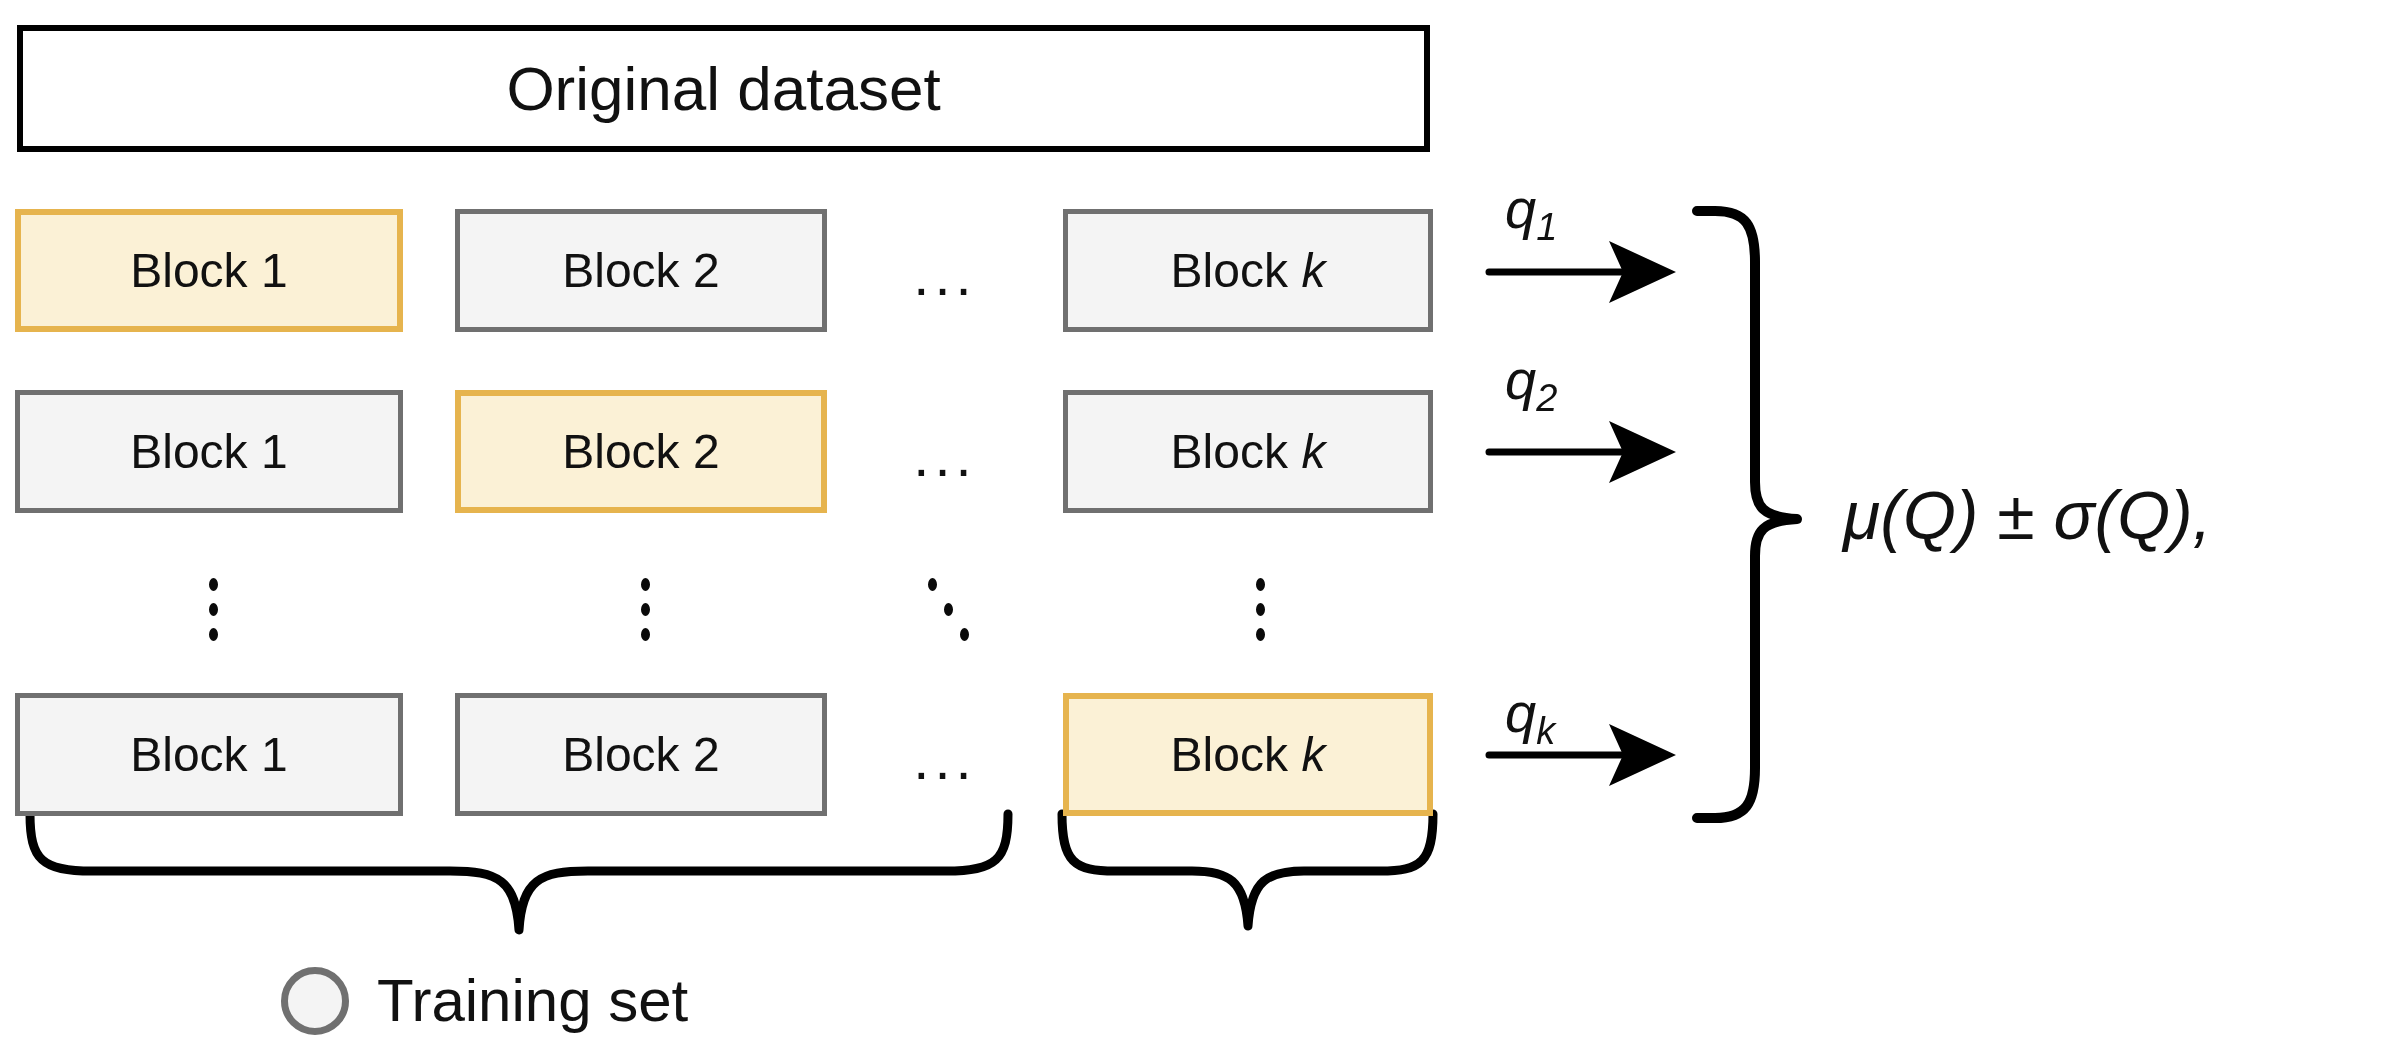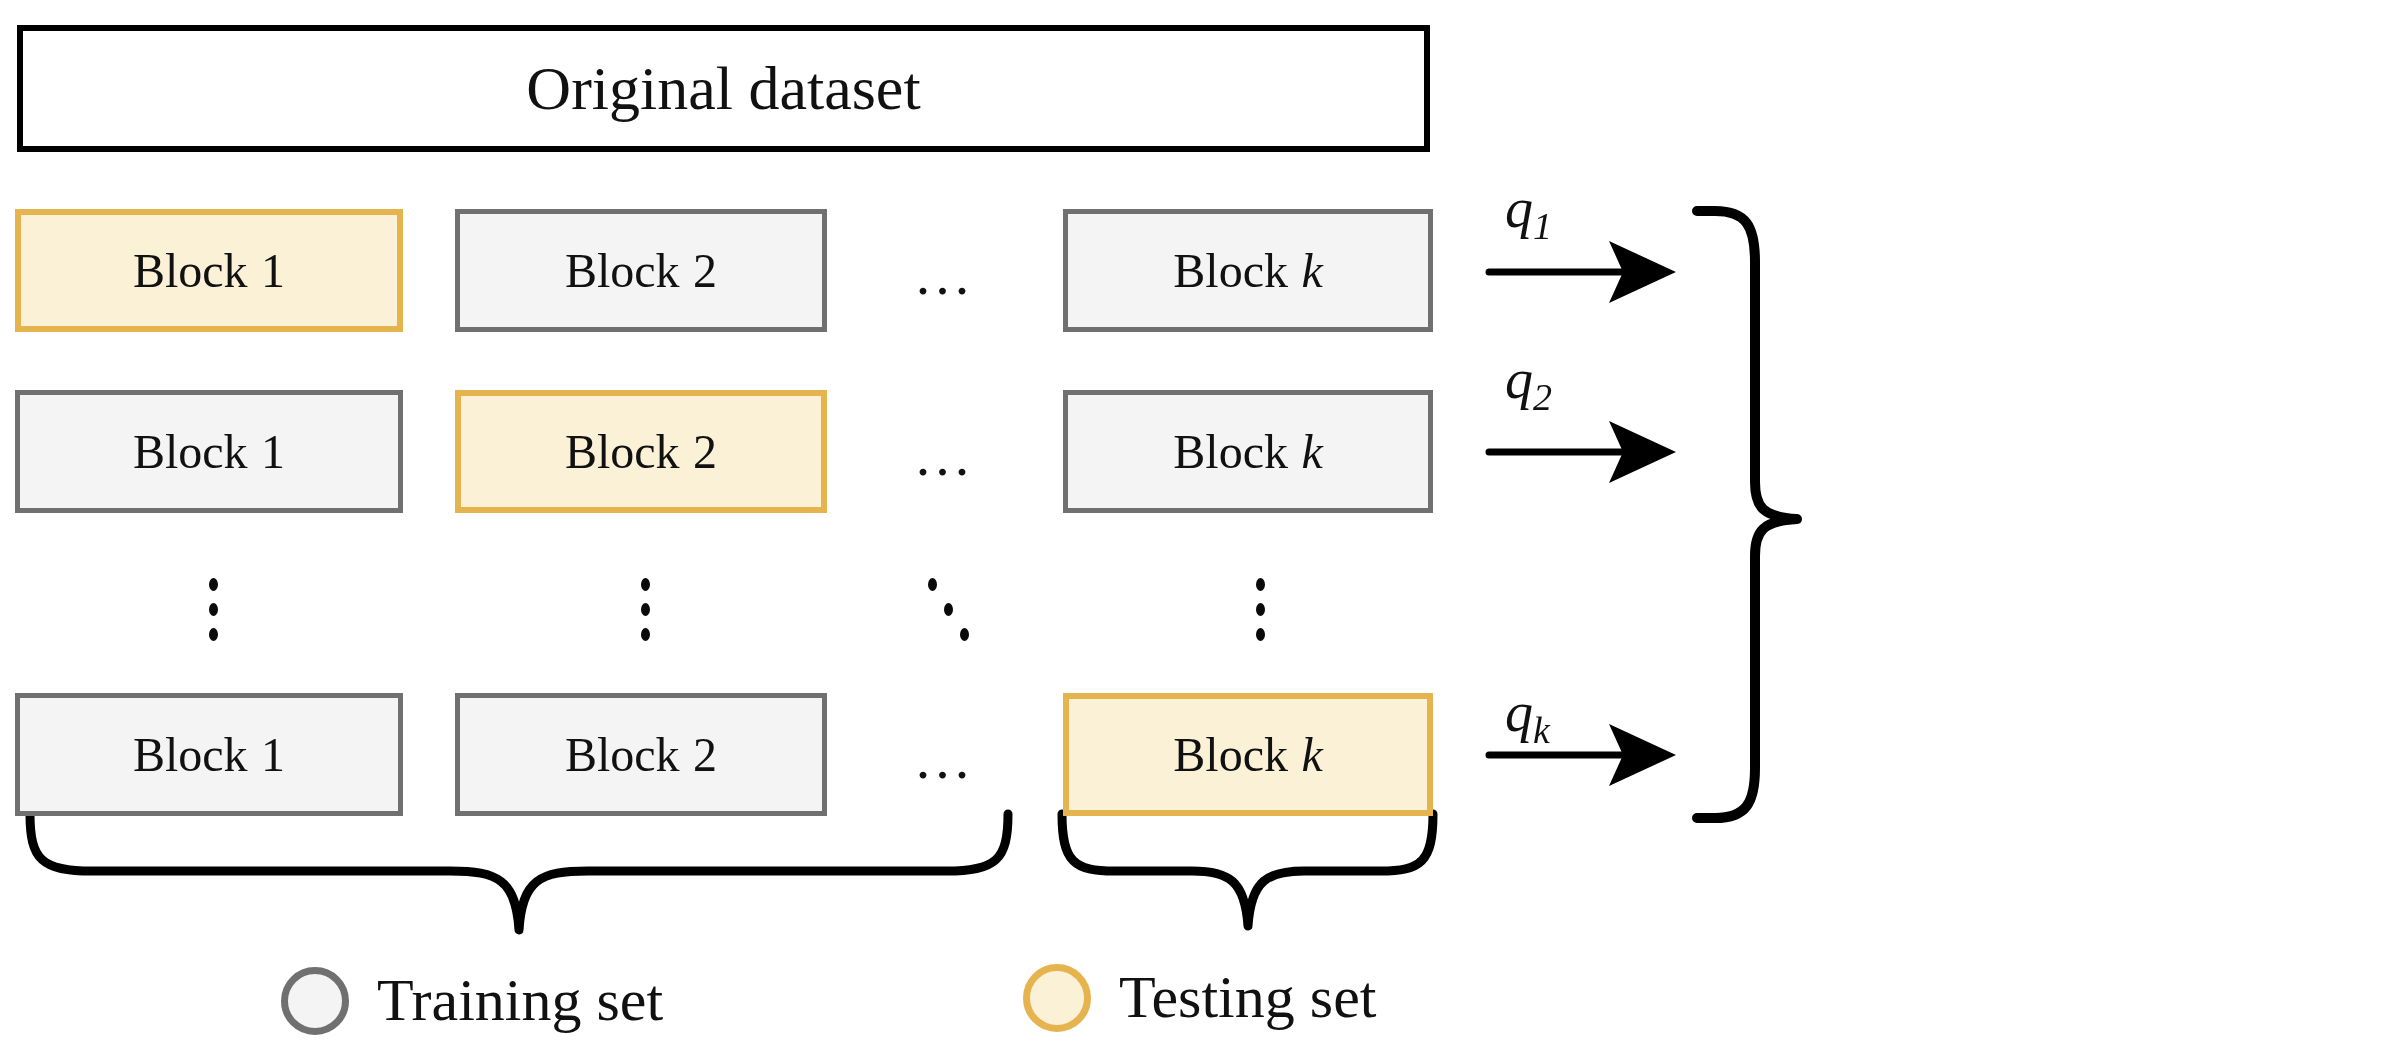--- a/index.html
+++ b/index.html
@@ -1,21 +1,21 @@
 <!DOCTYPE html>
 <html style="--training-fill: #F4F4F4; --training-border: #707070; --testing-fill: #FBF1D6; --testing-border: #E6B44E;"><head>
 <meta charset="utf-8">
 <style>
   html, body { margin: 0; padding: 0; background: #ffffff; }
   .canvas {
     position: relative;
     width: 2369px;
     height: 1060px;
     background: #ffffff;
-    font-family: Liberation Serif, serif;
+    font-family: Liberation Sans, sans-serif;
     color: #111111;
     overflow: hidden;
   }
   svg.overlay {
     position: absolute;
     left: 0; top: 0;
     width: 2383px; height: 1060px;
     pointer-events: none;
   }
   
@@ -217,24 +217,21 @@
   <div class="hdots row3">...</div>
   <div class="block testing col3 row3">
     <span>Block</span>
       <span class="idx it">k</span>
   </div>
   <div class="qlabel" style="top:680px">
     <span>q</span><sub class="it">k</sub>
   </div>
 
   <div class="formula">
+    <div>μ(Q) ± σ(Q),</div>
   </div>
 
   <div class="legend-item legend-train">
     <span class="swatch training" style="background: var(--training-fill,#F4F4F4); border: 7px solid var(--training-border,#707070);"></span>
     <span>Training set</span>
   </div>
-  <div class="legend-item legend-test">
-    <span class="swatch testing" style="background: var(--testing-fill,#FBF1D6); border: 7px solid var(--testing-border,#E6B44E);"></span>
-    <span>Testing set</span>
-  </div>
 
 </div>
 
 </body></html>

